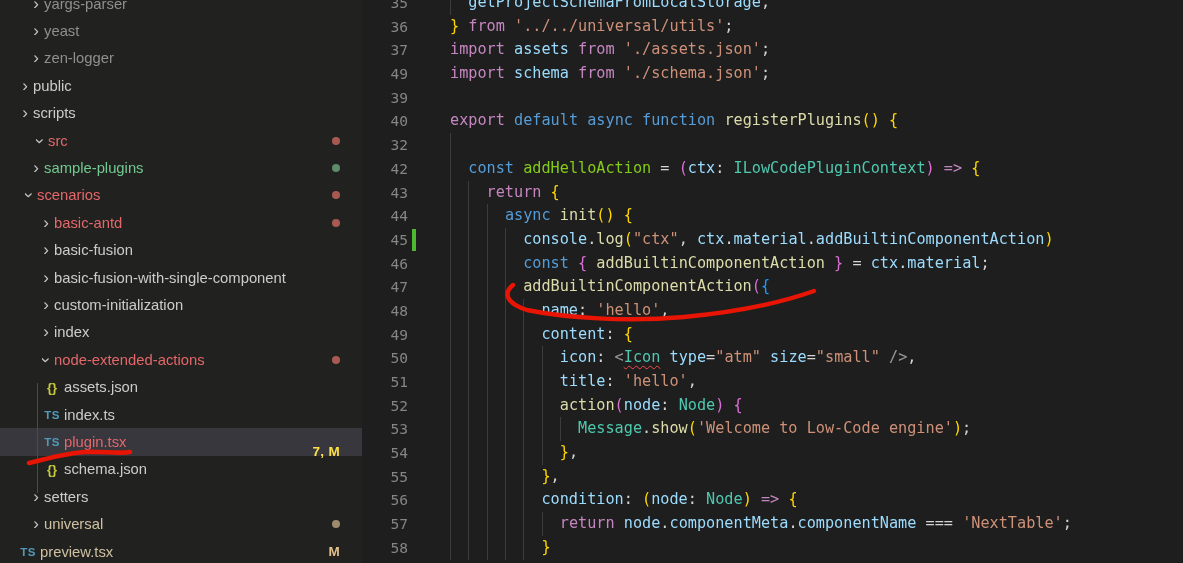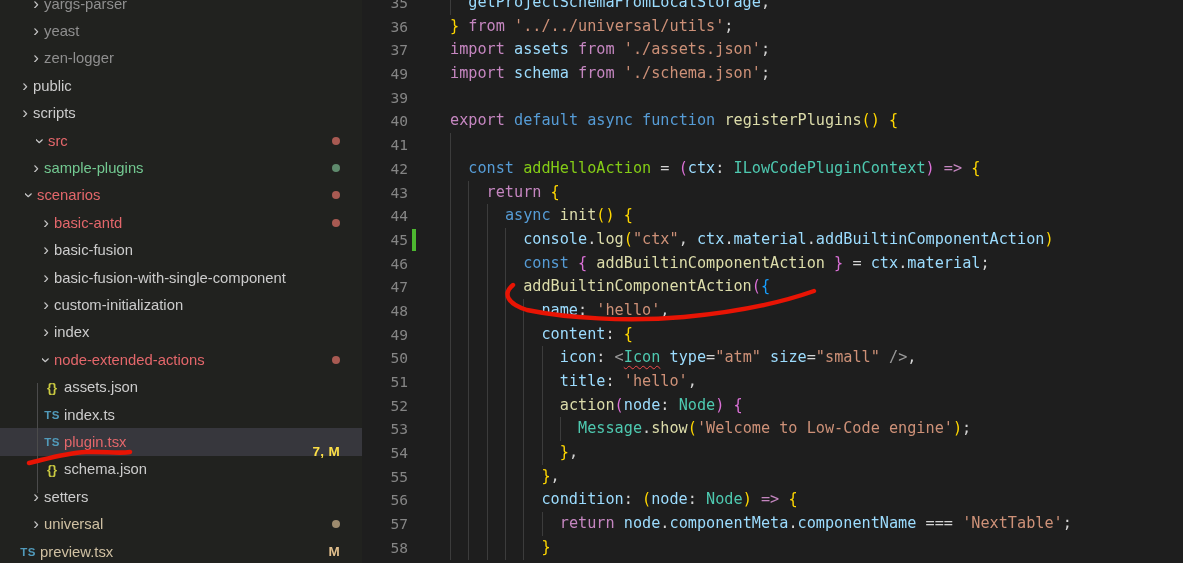--- a/index.html
+++ b/index.html
@@ -152,21 +152,21 @@
 </div>
 
 <div class="editor">
   <div class="codewrap" id="code">
       <div class="cl"><span class="num">35</span><span class="guide" style="left: 88px;"></span><span class="lt"><span class="vb">  getProjectSchemaFromLocalStorage</span><span class="pn">,</span></span></div>
       <div class="cl"><span class="num">36</span><span class="lt"><span class="bg">}</span><span class="pn"> </span><span class="kw1">from</span><span class="pn"> </span><span class="st">'../../universal/utils'</span><span class="pn">;</span></span></div>
       <div class="cl"><span class="num">37</span><span class="lt"><span class="kw1">import</span><span class="pn"> </span><span class="vb">assets</span><span class="pn"> </span><span class="kw1">from</span><span class="pn"> </span><span class="st">'./assets.json'</span><span class="pn">;</span></span></div>
       <div class="cl"><span class="num">49</span><span class="lt"><span class="kw1">import</span><span class="pn"> </span><span class="vb">schema</span><span class="pn"> </span><span class="kw1">from</span><span class="pn"> </span><span class="st">'./schema.json'</span><span class="pn">;</span></span></div>
       <div class="cl"><span class="num">39</span><span class="lt"></span></div>
       <div class="cl"><span class="num">40</span><span class="lt"><span class="kw1">export</span><span class="pn"> </span><span class="kw2">default</span><span class="pn"> </span><span class="kw2">async</span><span class="pn"> </span><span class="kw2">function</span><span class="pn"> </span><span class="fn">registerPlugins</span><span class="bg">()</span><span class="pn"> </span><span class="bg">{</span></span></div>
-      <div class="cl"><span class="num">41</span><span class="guide" style="left: 88px;"></span><span class="lt"></span></div>
+      <div class="cl"><span class="num">32</span><span class="guide" style="left: 88px;"></span><span class="lt"></span></div>
       <div class="cl"><span class="num">42</span><span class="guide" style="left: 88px;"></span><span class="lt"><span class="pn">  </span><span class="kw2">const</span><span class="pn"> </span><span class="cb">addHelloAction</span><span class="pn"> = </span><span class="bp">(</span><span class="vb">ctx</span><span class="pn">: </span><span class="ty">ILowCodePluginContext</span><span class="bp">)</span><span class="pn"> </span><span class="kw1">=&gt;</span><span class="pn"> </span><span class="bg">{</span></span></div>
       <div class="cl"><span class="num">43</span><span class="guide" style="left: 88px;"></span><span class="guide" style="left: 106.31px;"></span><span class="lt"><span class="pn">    </span><span class="kw1">return</span><span class="pn"> </span><span class="bg">{</span></span></div>
       <div class="cl"><span class="num">44</span><span class="guide" style="left: 88px;"></span><span class="guide" style="left: 106.31px;"></span><span class="guide" style="left: 124.62px;"></span><span class="lt"><span class="pn">      </span><span class="kw2">async</span><span class="pn"> </span><span class="fn">init</span><span class="bg">()</span><span class="pn"> </span><span class="bg">{</span></span></div>
       <div class="cl"><span class="num">45</span><span class="changebar"></span><span class="guide" style="left: 88px;"></span><span class="guide" style="left: 106.31px;"></span><span class="guide" style="left: 124.62px;"></span><span class="guide" style="left: 142.93px;"></span><span class="lt"><span class="pn">        </span><span class="vb">console</span><span class="pn">.</span><span class="fn">log</span><span class="bg">(</span><span class="st">"ctx"</span><span class="pn">, </span><span class="vb">ctx</span><span class="pn">.</span><span class="vb">material</span><span class="pn">.</span><span class="vb">addBuiltinComponentAction</span><span class="bg">)</span></span></div>
       <div class="cl"><span class="num">46</span><span class="guide" style="left: 88px;"></span><span class="guide" style="left: 106.31px;"></span><span class="guide" style="left: 124.62px;"></span><span class="guide" style="left: 142.93px;"></span><span class="lt"><span class="pn">        </span><span class="kw2">const</span><span class="pn"> </span><span class="bp">{</span><span class="pn"> </span><span class="fn">addBuiltinComponentAction</span><span class="pn"> </span><span class="bp">}</span><span class="pn"> = </span><span class="vb">ctx</span><span class="pn">.</span><span class="vb">material</span><span class="pn">;</span></span></div>
       <div class="cl"><span class="num">47</span><span class="guide" style="left: 88px;"></span><span class="guide" style="left: 106.31px;"></span><span class="guide" style="left: 124.62px;"></span><span class="guide" style="left: 142.93px;"></span><span class="lt"><span class="pn">        </span><span class="fn">addBuiltinComponentAction</span><span class="bp">(</span><span class="bb">{</span></span></div>
       <div class="cl"><span class="num">48</span><span class="guide" style="left: 88px;"></span><span class="guide" style="left: 106.31px;"></span><span class="guide" style="left: 124.62px;"></span><span class="guide" style="left: 142.93px;"></span><span class="guide" style="left: 161.24px;"></span><span class="lt"><span class="pn">          </span><span class="vb">name</span><span class="pn">: </span><span class="st">'hello'</span><span class="pn">,</span></span></div>
       <div class="cl"><span class="num">49</span><span class="guide" style="left: 88px;"></span><span class="guide" style="left: 106.31px;"></span><span class="guide" style="left: 124.62px;"></span><span class="guide" style="left: 142.93px;"></span><span class="guide" style="left: 161.24px;"></span><span class="lt"><span class="pn">          </span><span class="vb">content</span><span class="pn">: </span><span class="bg">{</span></span></div>
       <div class="cl"><span class="num">50</span><span class="guide" style="left: 88px;"></span><span class="guide" style="left: 106.31px;"></span><span class="guide" style="left: 124.62px;"></span><span class="guide" style="left: 142.93px;"></span><span class="guide" style="left: 161.24px;"></span><span class="guide" style="left: 179.55px;"></span><span class="lt"><span class="pn">            </span><span class="vb">icon</span><span class="pn">: </span><span class="jx">&lt;</span><span class="tysq">Icon</span><span class="pn"> </span><span class="vb">type</span><span class="pn">=</span><span class="st">"atm"</span><span class="pn"> </span><span class="vb">size</span><span class="pn">=</span><span class="st">"small"</span><span class="pn"> </span><span class="jx">/&gt;</span><span class="pn">,</span></span></div>
       <div class="cl"><span class="num">51</span><span class="guide" style="left: 88px;"></span><span class="guide" style="left: 106.31px;"></span><span class="guide" style="left: 124.62px;"></span><span class="guide" style="left: 142.93px;"></span><span class="guide" style="left: 161.24px;"></span><span class="guide" style="left: 179.55px;"></span><span class="lt"><span class="pn">            </span><span class="vb">title</span><span class="pn">: </span><span class="st">'hello'</span><span class="pn">,</span></span></div>

